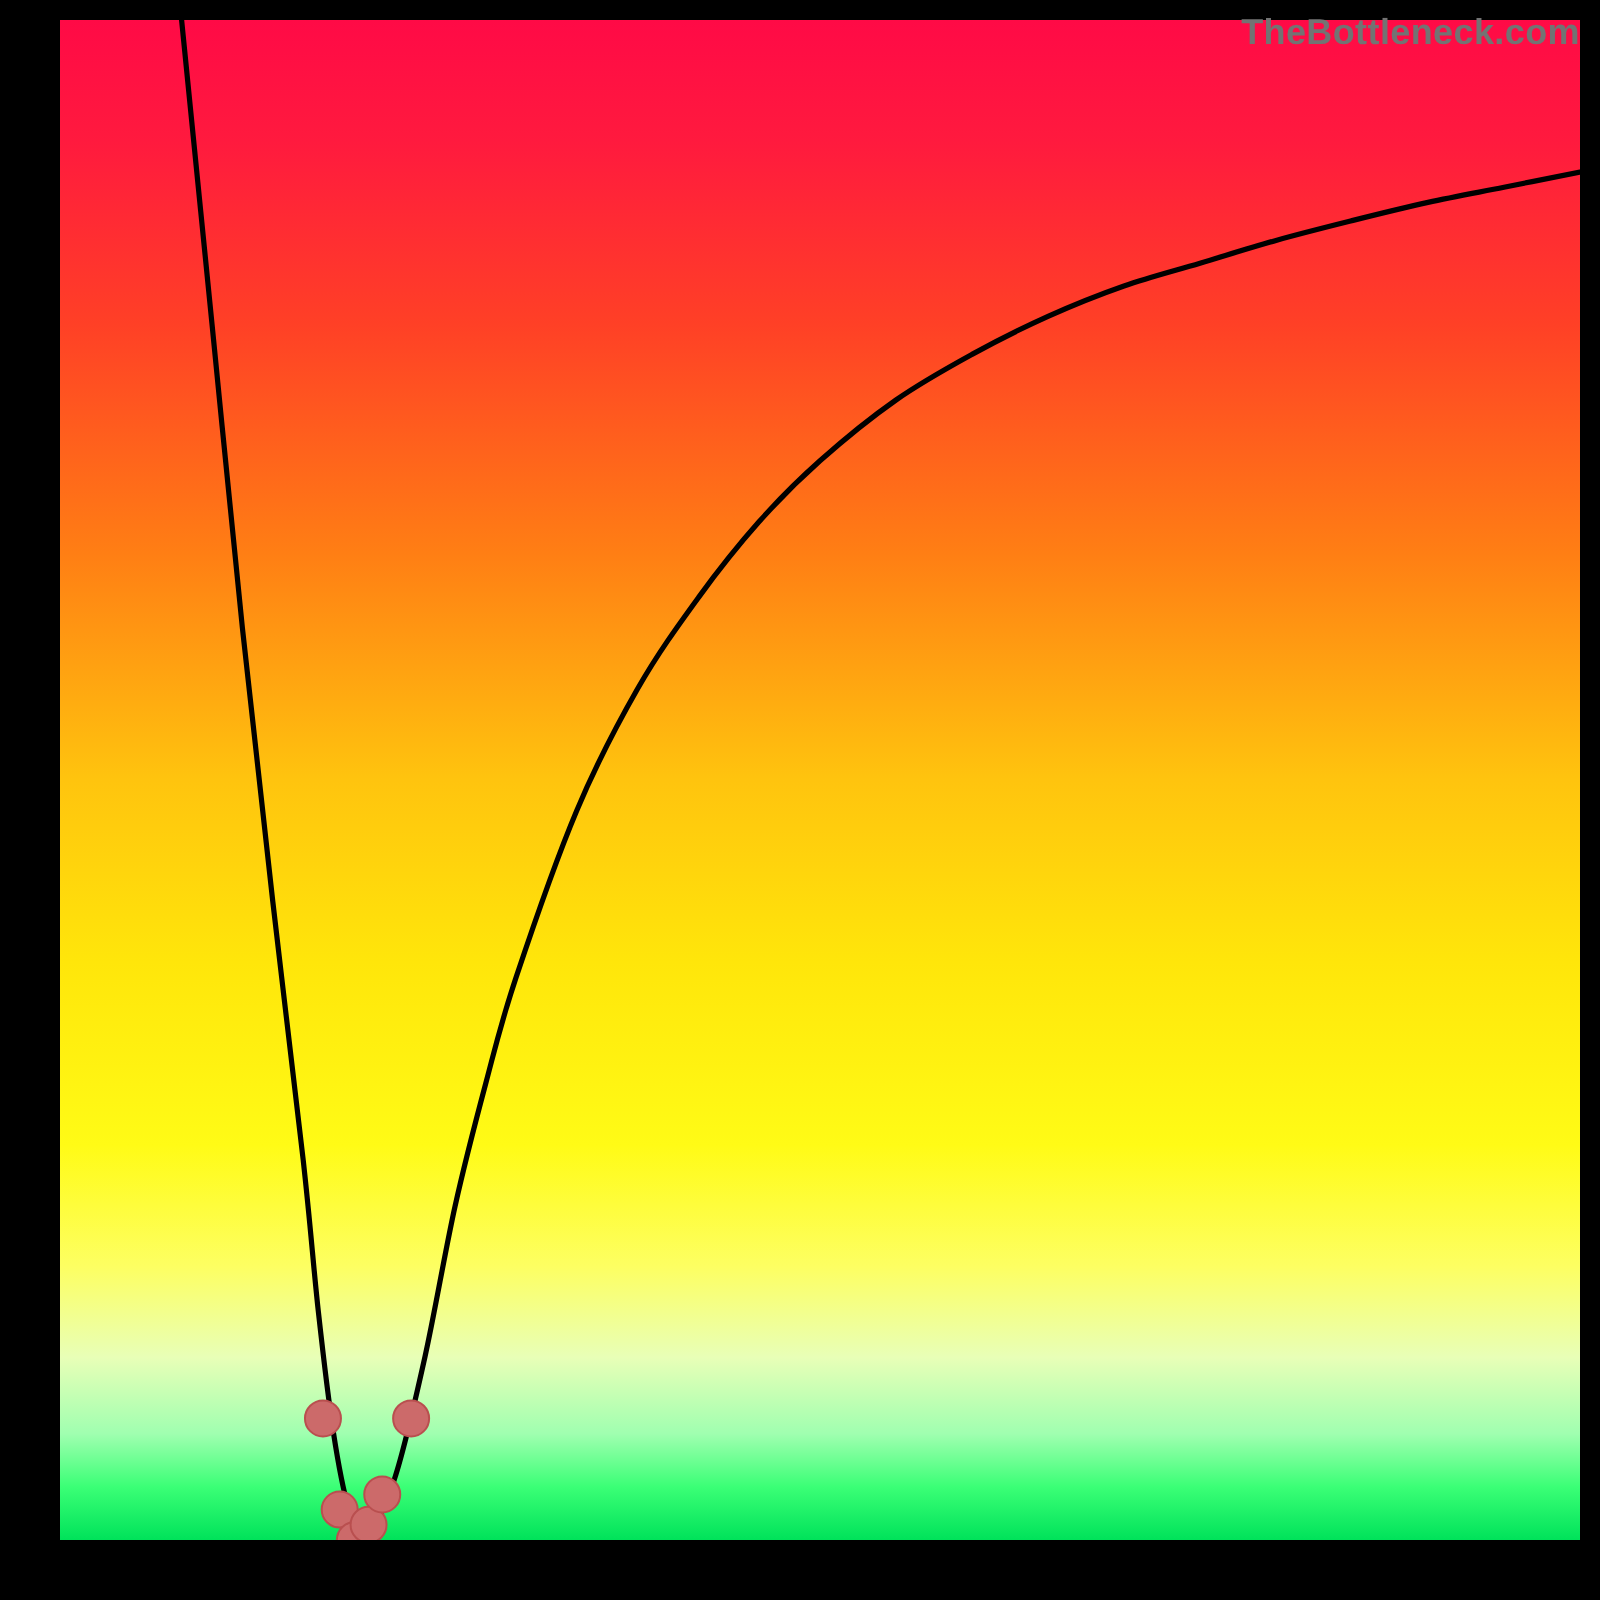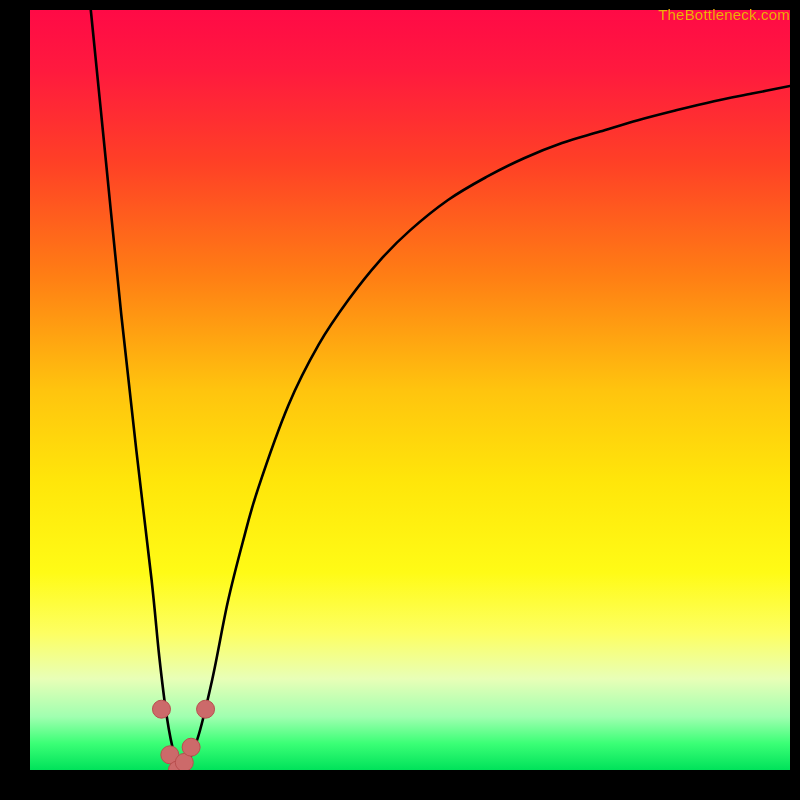--- a/index.html
+++ b/index.html
@@ -23,23 +23,23 @@
     left: 0;
     top: 0;
     width: 760px;
     height: 760px;
   }
   .watermark {
     position: absolute;
     top: 6px;
     right: 10px;
     font-family: Arial, Helvetica, sans-serif;
-    font-size: 15px;
-    font-weight: 400;
-    color: #eab308;
+    font-size: 18px;
+    font-weight: 700;
+    color: #737373;
     letter-spacing: 0.2px;
     z-index: 10;
   }
   svg { display: block; }
 </style>
 </head>
 <body>
 
 <div class="watermark">TheBottleneck.com</div>
 

